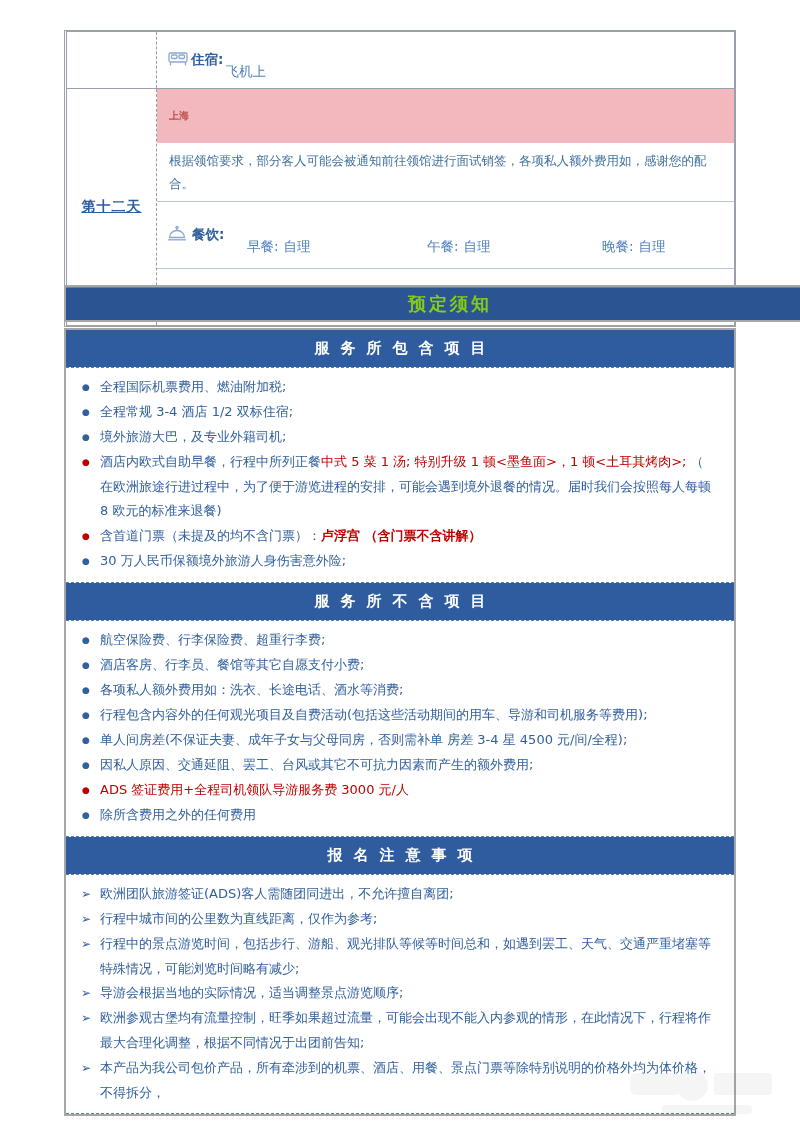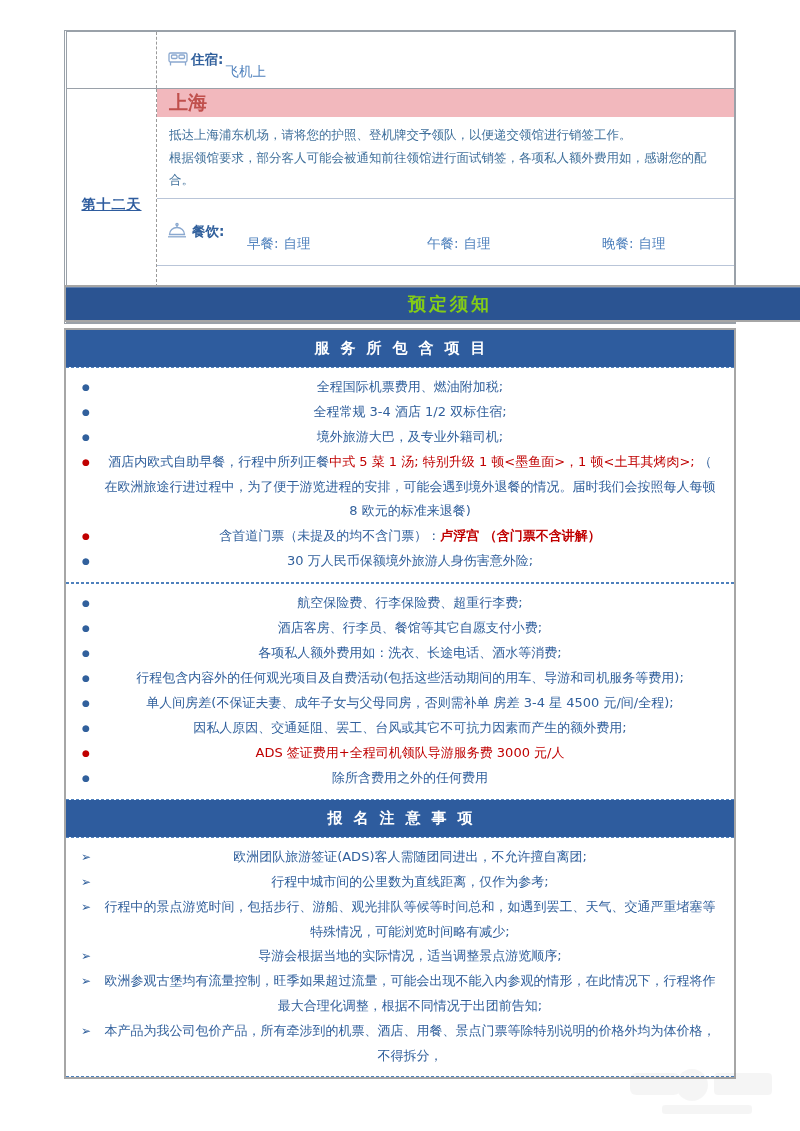--- a/index.html
+++ b/index.html
@@ -33,21 +33,21 @@
     font-size:13px;
   }
   .row-prev{display:flex; border-bottom:1.5px solid #9aa1a9; min-height:37px;}
   .day-cell{flex:0 0 90px; border-right:1px dashed #9a9a9a; display:flex; align-items:center; justify-content:center;}
   .day-label{color:var(--bar-blue); font-weight:bold; font-size:14px; letter-spacing:1px;text-decoration:underline;}
   .content-cell{flex:1; min-width:0;}
   .stay-line{display:flex; align-items:center; gap:2px; padding:7px 10px;}
   .lbl{color:var(--text-blue); font-weight:bold; font-size:13.5px;}
   .val{color:var(--light-blue); font-size:13.5px;margin-top:24px;}
   .row-day{display:flex;}
-  .city-bar{background:var(--pink-bg); color:var(--pink-text); font-weight:bold; font-size:19px; padding:1px 12px;}
+  .city-bar{background:var(--pink-bg); color:var(--pink-text); font-weight:bold; font-size:10px; padding:20px 12px;}
   .desc{padding:7px 12px 6px 12px; color:var(--desc-blue); font-size:12.5px; line-height:1.8;}
   .meals-line{border-top:1px solid var(--row-line); display:flex; align-items:center; padding:12px 10px;}
   .meal-group{display:flex; gap:5px; align-items:center;}
   .mg-b{width:180px;} .mg-l{width:175px;}
   .stay-row{border-top:1px solid var(--row-line);}
   .icon-svg{flex:0 0 auto; display:block;}
 
   
   .booking-title{
     position:absolute; left:64px; top:285px; width:772px; height:37px;
@@ -71,21 +71,21 @@
   .section-content{
     border-top:1px dashed var(--light-blue);
     border-bottom:1px dashed var(--light-blue);
     padding:7px 14px 8px 6px;
   }
   ul.blist{list-style:none;}
   ul.blist li{display:flex; align-items:flex-start; line-height:1.9; font-size:13px;}
   .bullet{flex:0 0 28px; text-align:center; font-size:9px; line-height:25px; color:var(--text-blue);}
   .bullet.red{color:var(--red);}
   .bullet.arrow{font-size:12px; color:var(--text-blue);}
-  .li-text{flex:1; min-width:0;text-align:center;}
+  .li-text{flex:1; min-width:0;}
   .seg-blue{color:var(--text-blue);}
   .seg-red{color:var(--red);}
   .seg-redbold{color:var(--red); font-weight:bold;}
 
   
   .watermark{
     position:absolute; right:18px; bottom:12px; width:160px; height:58px;
     opacity:0.05; pointer-events:none;
   }
 </style>
@@ -113,21 +113,20 @@
     </div>
   </div>
 
   <div class="row-day">
     <div class="day-cell">
       <span class="day-label">第十二天</span>
     </div>
     <div class="content-cell">
       <div class="city-bar">上海</div>
       <div class="desc">
-        <div>抵达上海浦东机场，请将您的护照、登机牌交予领队，以便递交领馆进行销签工作。</div>
         <div>根据领馆要求，部分客人可能会被通知前往领馆进行面试销签，各项私人额外费用如，感谢您的配合。</div>
       </div>
       <div class="meals-line">
         <div class="meal-group" style="width:80px;">
           <span class="icon-svg">
             <svg width="20" height="17" viewBox="0 0 20 17" fill="none" stroke="#8aa8cf" stroke-width="1.3">
               <path d="M2.5 12.5 a7.5 7 0 0 1 15 0 z"></path>
               <line x1="10" y1="3.2" x2="10" y2="5.2"></line>
               <circle cx="10" cy="2.6" r="1.1"></circle>
               <line x1="1" y1="14.8" x2="19" y2="14.8"></line>
@@ -194,20 +193,21 @@
           <span class="bullet red">●</span>
           <span class="li-text"><span class="seg-blue">含首道门票（未提及的均不含门票）：</span><span class="seg-redbold">卢浮宫 （含门票不含讲解）</span></span>
         </li>
         <li>
           <span class="bullet blue">●</span>
           <span class="li-text"><span class="seg-blue">30 万人民币保额境外旅游人身伤害意外险;</span></span>
         </li>
       </ul>
   </div>
 
+  <div class="section-bar">服务所不含项目</div>
   <div class="section-content">
     <ul class="blist">
         <li>
           <span class="bullet blue">●</span>
           <span class="li-text"><span class="seg-blue">航空保险费、行李保险费、超重行李费;</span></span>
         </li>
         <li>
           <span class="bullet blue">●</span>
           <span class="li-text"><span class="seg-blue">酒店客房、行李员、餐馆等其它自愿支付小费;</span></span>
         </li>

